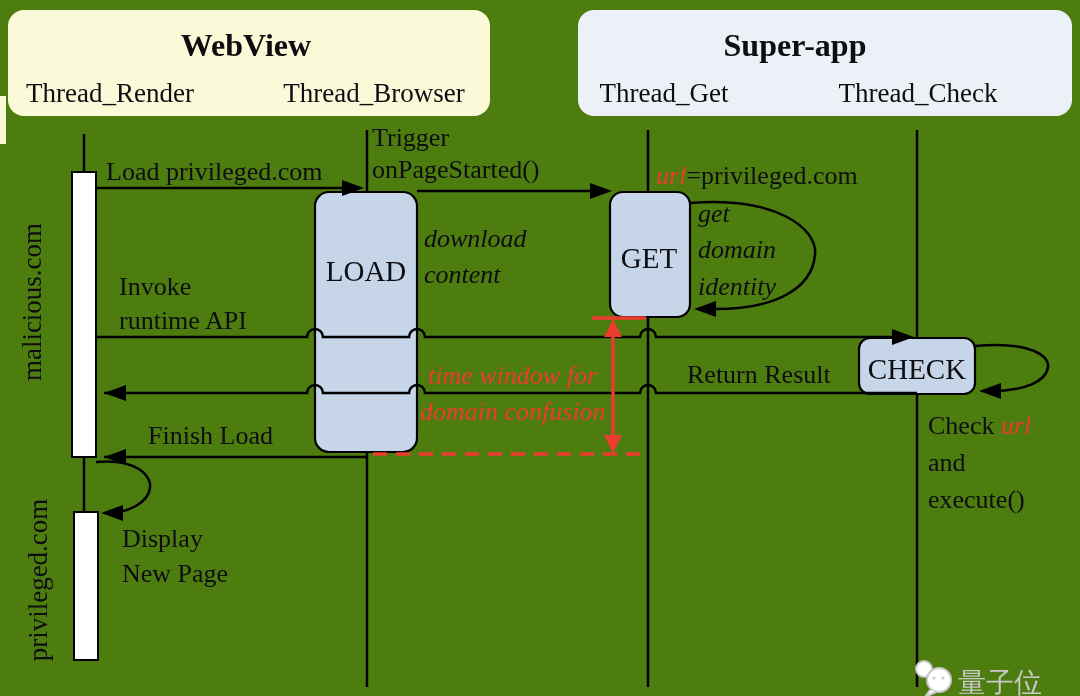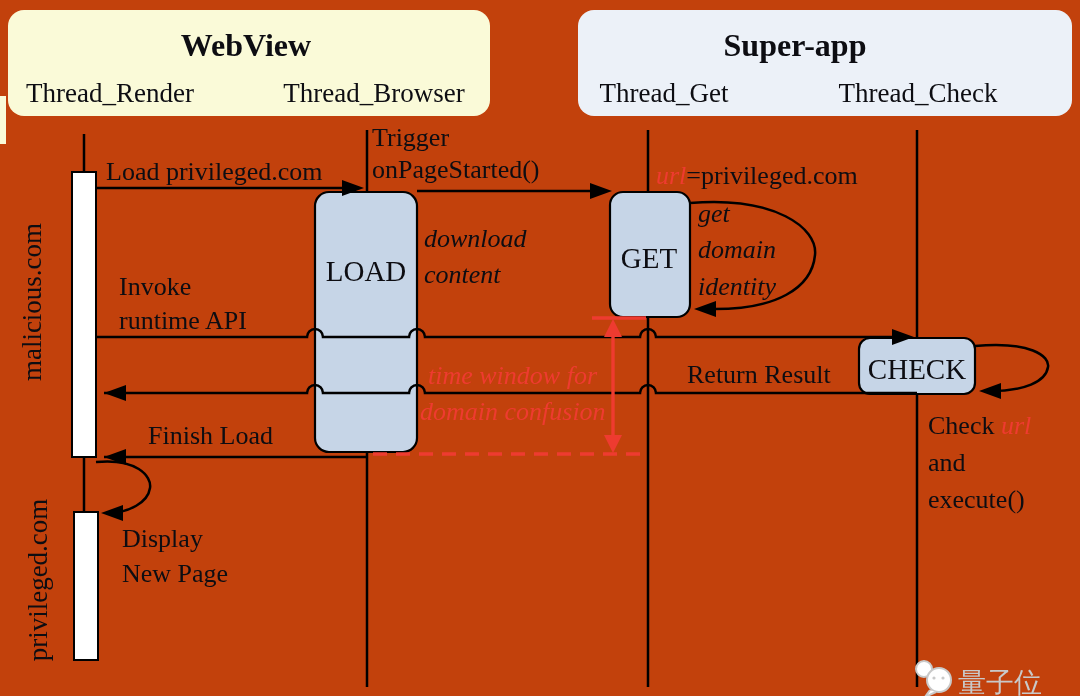--- a/index.html
+++ b/index.html
@@ -1,16 +1,16 @@
 <!DOCTYPE html>
 <html><head>
 <meta charset="utf-8">
 <style>
   html,body{margin:0;padding:0;background:#ffffff;}
-  .stage{position:relative;width:1080px;height:696px;background:#c2410c;overflow:hidden;}
+  .stage{position:relative;width:1080px;height:696px;background:#4d7c0f;overflow:hidden;}
   svg{position:absolute;left:0;top:0;}
   text{font-family:"Liberation Serif","DejaVu Serif",serif;fill:#0d0d12;}
   .b{font-weight:bold;}
   .i{font-style:italic;}
   .red{fill:#ee3b30;}
   .lbl{font-size:26px;}
   .big{font-size:32px;}
   .boxlbl{font-size:29px;}
   .thread{font-size:27px;}
   .wm{fill:#c9c9c9;font-size:28px;font-family:"DejaVu Sans",sans-serif;}

